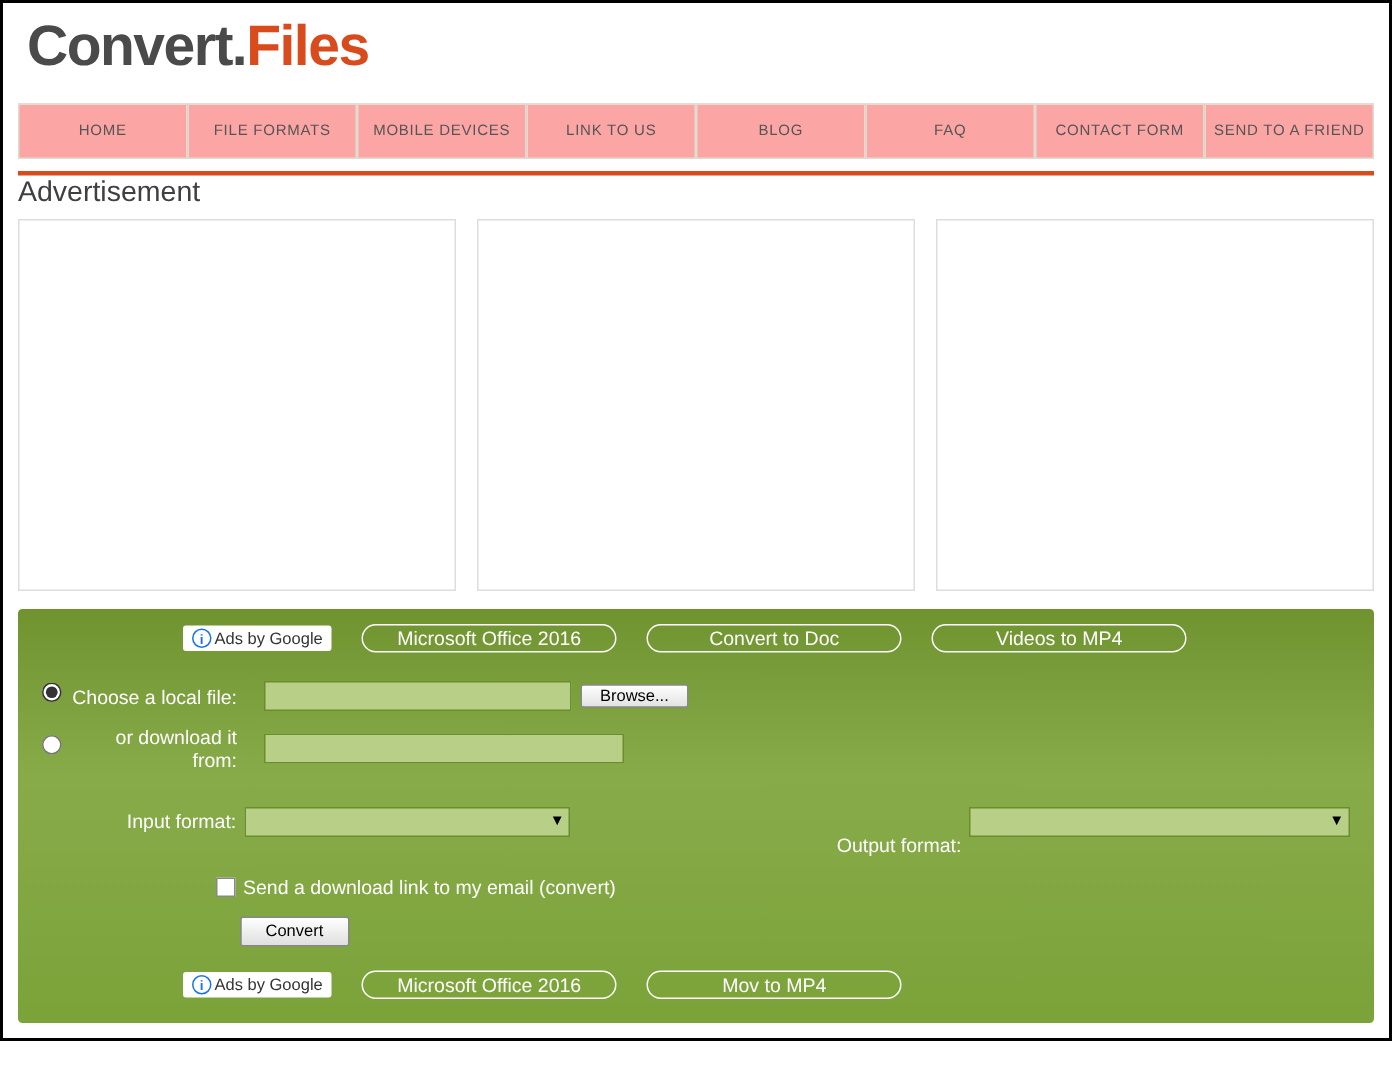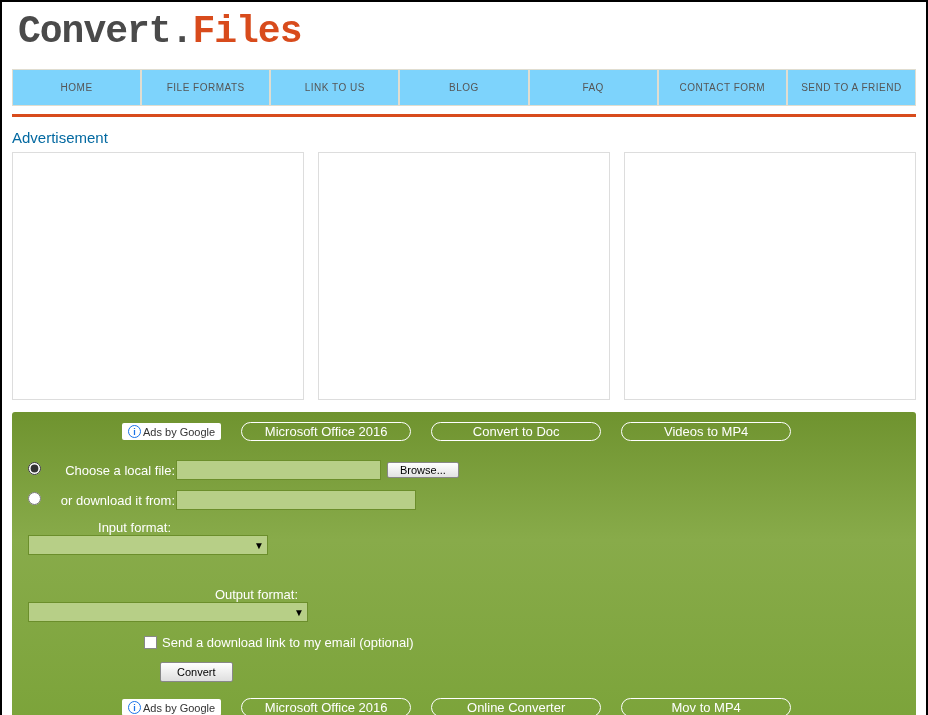--- a/index.html
+++ b/index.html
@@ -1,40 +1,40 @@
 <!DOCTYPE html>
 <html><head>
   <meta charset="utf-8">
   <style>
     * { box-sizing: border-box; margin: 0; padding: 0; }
     body { font-family: Arial, Helvetica, sans-serif; background: #fff; width: 928px; margin: 0 auto; border: 2px solid #000; }
-    .header { padding: 8px 16px 4px; font-family: Liberation Mono, monospace; }
+    .header { padding: 8px 16px 4px; }
     .logo { font-size: 38px; font-weight: bold; letter-spacing: -1px; }
     .logo-convert { color: #4a4a4a; }
     .logo-dot { color: #4a4a4a; }
     .logo-files { color: #d84b1c; }
     .nav { display: flex; margin: 12px 10px 0; border-collapse: collapse; }
-    .nav-item { flex: 1; padding: 12px 4px; font-size: 10px; color: #555; background: #7dd3fc; text-align: center; border: 1px solid #e0ddd0; cursor: pointer; letter-spacing: 0.5px; }
+    .nav-item { flex: 1; padding: 12px 4px; font-size: 10px; color: #555; background: #fca5a5; text-align: center; border: 1px solid #e0ddd0; cursor: pointer; letter-spacing: 0.5px; }
     .nav-underline { height: 3px; background: #d84b1c; margin: 8px 10px 0; }
-    .advert-label { font-size: 15px; color: #0369a1; padding: 12px 10px 4px; }
+    .advert-label { font-size: 19px; color: #404040; padding: 1px 10px 4px; }
     .ads-row { display: flex; gap: 14px; margin: 2px 10px 12px; }
     .ad-box { flex: 1; height: 248px; border: 1px solid #ddd; }
     .convert-panel { background: linear-gradient(180deg, #6f932f 0%, #88ab4a 40%, #7ba339 100%); margin: 0 10px 10px; padding: 0 0 12px; border-radius: 3px; }
     .panel-title { color: #fff; font-size: 25px; font-weight: bold; font-style: italic; padding: 12px 14px 14px; border-bottom: 1px solid rgba(255,255,255,0.15); font-family: Georgia, serif; letter-spacing: 0.5px; }
     .ads-bar { display: flex; align-items: center; gap: 20px; padding: 10px 0 14px 110px; }
     .ads-badge { background: #fff; color: #333; font-size: 11px; padding: 2px 6px; border-radius: 2px; display: flex; align-items: center; gap: 2px; }
     .ads-badge .info-icon { width: 13px; height: 13px; border: 1px solid #1a73e8; border-radius: 50%; display: inline-flex; align-items: center; justify-content: center; color: #1a73e8; font-size: 9px; font-weight: bold; font-style: normal; }
     .ads-pill { border: 1px solid #fff; color: #fff; font-size: 13px; padding: 1px 18px; border-radius: 11px; cursor: pointer; min-width: 170px; text-align: center; }
     .form-row { display: flex; align-items: center; padding: 5px 16px; }
     .radio-cell { width: 18px; }
-    .label-cell { color: #fff; font-size: 13px; width: 130px; text-align: right; padding-right: 1px; }
+    .label-cell { color: #fff; font-size: 13px; width: 130px; text-align: right; padding-right: 18px; }
     .input-text { width: 205px; height: 20px; background: #b7cf87; border: 1px solid #6b8e2b; padding: 1px 3px; font-size: 12px; }
     .input-text-wide { width: 240px; }
     .browse-btn { background: linear-gradient(180deg, #fff, #e2e2e2); border: 1px solid #888; padding: 1px 12px; font-size: 11px; margin-left: 6px; cursor: pointer; border-radius: 2px; }
-    .format-row { display: flex; align-items: flex-start; padding: 5px 16px; flex-direction: column; }
+    .format-row { display: flex; align-items: center; padding: 5px 16px; }
     .fmt-label { color: #fff; font-size: 13px; width: 148px; text-align: right; padding-right: 5px; }
     .fmt-label-out { width: 105px; text-align: right; padding-right: 5px; margin-left: 170px; margin-top: 32px; }
     .select-box { position: relative; width: 240px; height: 20px; background: #b7cf87; border: 1px solid #6b8e2b; display: flex; align-items: center; justify-content: flex-end; padding-right: 3px; cursor: pointer; }
     .select-out { width: 280px; }
     .select-arrow { color: #000; font-size: 10px; }
     .checkbox-row { display: flex; align-items: center; padding: 8px 16px 10px 132px; }
     .cb { width: 13px; height: 13px; background: #fff; border: 1px solid #888; margin-right: 5px; cursor: pointer; }
     .cb-label { color: #fff; font-size: 13px; }
     .convert-btn-row { padding: 2px 16px 10px 148px; }
     .convert-btn { background: linear-gradient(180deg, #fff, #dfdfdf); border: 1px solid #888; padding: 3px 16px; font-size: 11px; cursor: pointer; border-radius: 2px; }
@@ -46,20 +46,21 @@
 
 <div class="header">
   <div class="logo">
     <span class="logo-convert">Convert</span><span class="logo-dot">.</span><span class="logo-files">Files</span>
   </div>
 </div>
 
 <div class="nav">
   <div class="nav-item">HOME</div>
   <div class="nav-item">FILE FORMATS</div>
+  <div class="nav-item">MOBILE DEVICES</div>
   <div class="nav-item">LINK TO US</div>
   <div class="nav-item">BLOG</div>
   <div class="nav-item">FAQ</div>
   <div class="nav-item">CONTACT FORM</div>
   <div class="nav-item">SEND TO A FRIEND</div>
 </div>
 <div class="nav-underline"></div>
 
 <div class="advert-label">Advertisement</div>
 
@@ -100,29 +101,28 @@
       <span class="select-arrow">▼</span>
     </div>
     <span class="fmt-label fmt-label-out">Output format:</span>
     <div class="select-box select-out">
       <span class="select-arrow">▼</span>
     </div>
   </div>
 
   <div class="checkbox-row">
     <div class="cb"></div>
-    <span class="cb-label">Send a download link to my email (optional)</span>
+    <span class="cb-label">Send a download link to my email (convert)</span>
   </div>
 
   <div class="convert-btn-row">
     <button class="convert-btn">Convert</button>
   </div>
 
   <div class="ads-bar2">
     <div class="ads-badge">
       <span class="info-icon">i</span>
       <span>Ads by Google</span>
     </div>
     <div class="ads-pill">Microsoft Office 2016</div>
-    <div class="ads-pill">Online Converter</div>
     <div class="ads-pill">Mov to MP4</div>
   </div>
 </div>
 
 </body></html>

